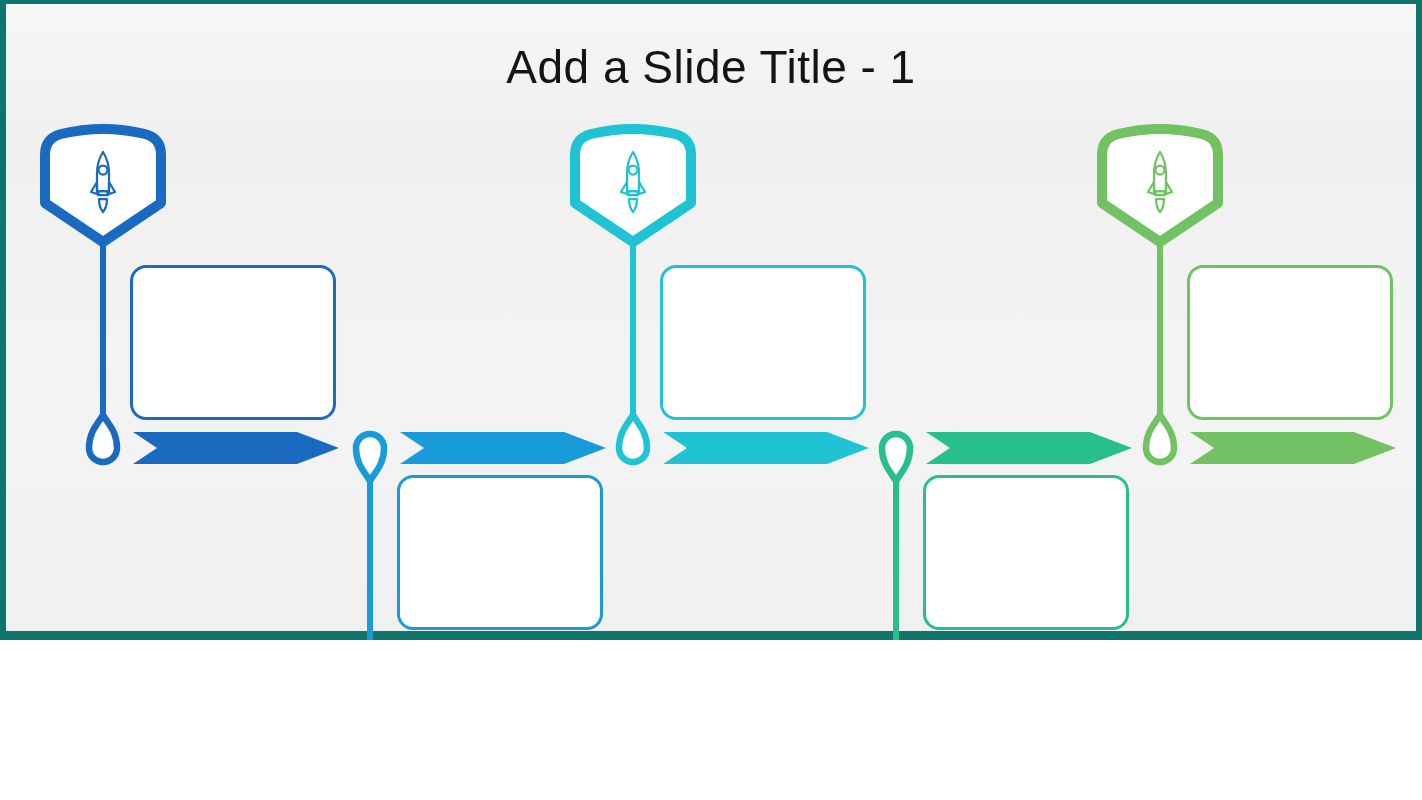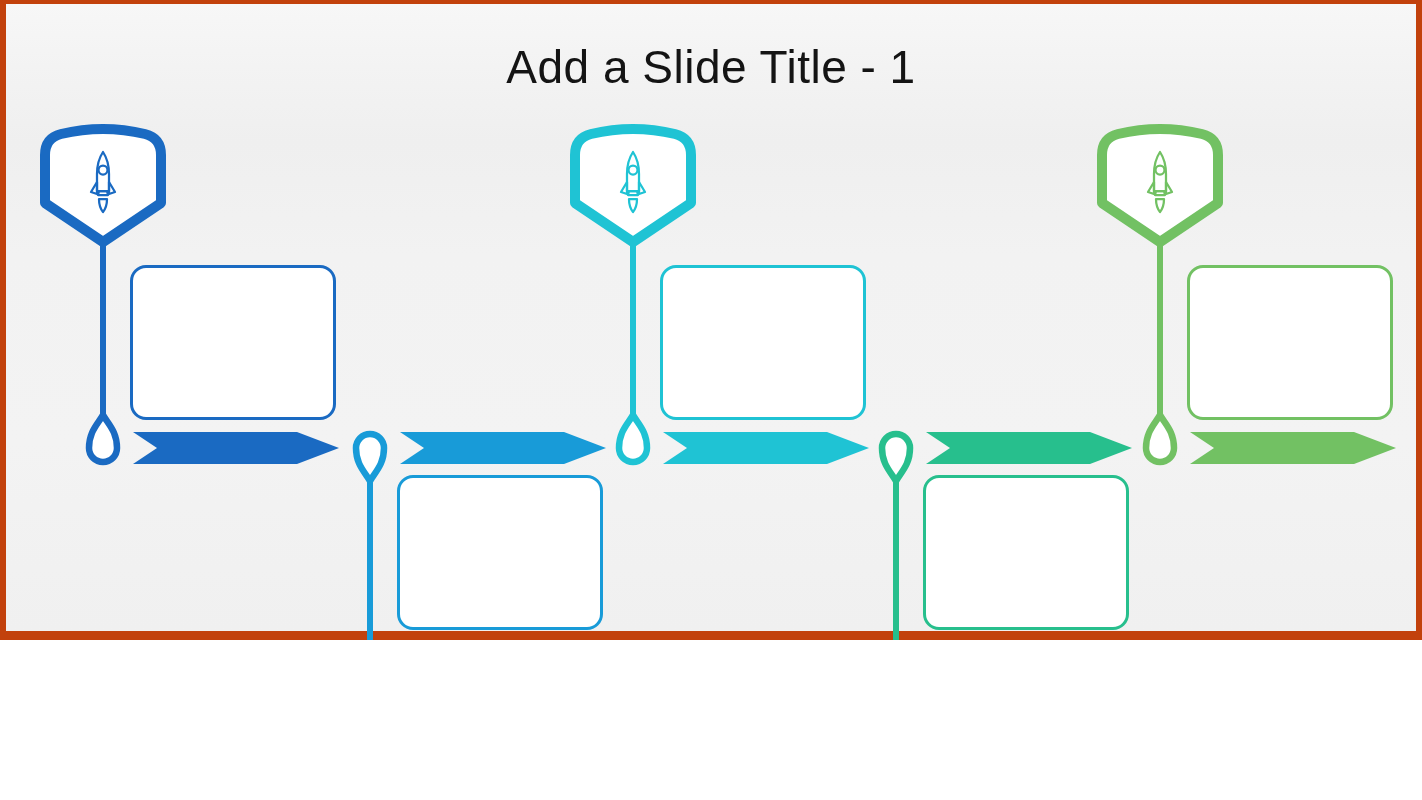--- a/index.html
+++ b/index.html
@@ -1,19 +1,19 @@
 <!DOCTYPE html>
 <html><head>
 <meta charset="utf-8">
 <style>
   html,body { margin:0; padding:0; background:#ffffff; }
   .page {
     position: relative;
     width: 1422px; height: 640px;
-    background: #c2410c;
+    background: #0f766e;
     font-family: "Liberation Sans", sans-serif;
     overflow: hidden;
   }
   .slide-bg {
     position: absolute;
     left: 6px; top: 4px; right: 6px; bottom: 9px;
     background: linear-gradient(180deg,
       #f7f7f7 0%, #f3f3f3 10%, #efefef 22%, #f2f2f2 40%,
       #f3f3f3 70%, #f0f0f0 100%);
   }

